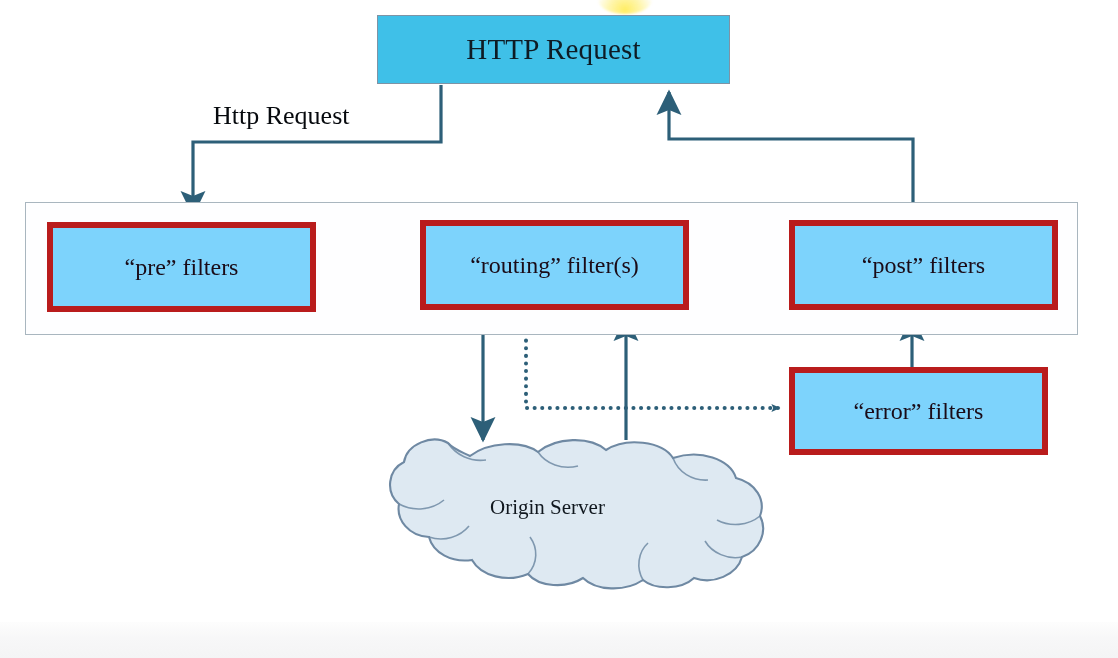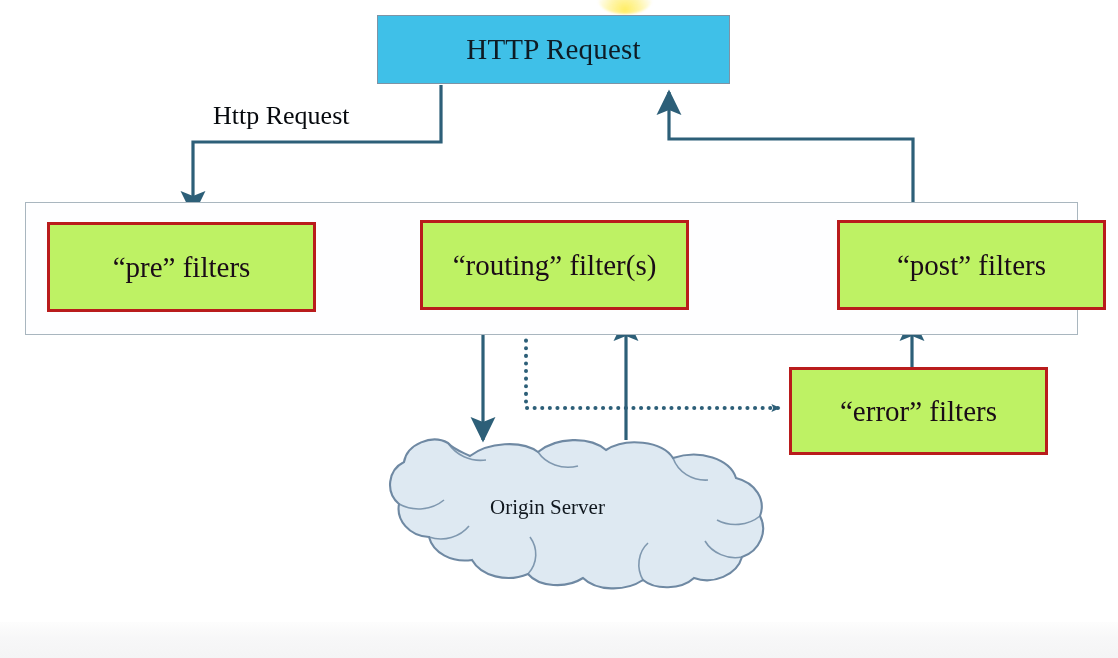--- a/index.html
+++ b/index.html
@@ -74,28 +74,28 @@
     left: 25px;
     top: 202px;
     width: 1053px;
     height: 133px;
     border: 1.5px solid #a9b6bf;
     background: #fefeff;
     box-sizing: border-box;
   }
 
   .box-pink {
-    background: #bef264;
-    border: 3px solid #b91c1c;
+    background: #7dd3fc;
+    border: 6px solid #b91c1c;
     color: #1a0b17;
-    font-size: 29px;
+    font-size: 24px;
   }
   .box-pre     { left: 47px;  top: 222px; width: 269px; height: 90px; }
   .box-routing { left: 420px; top: 220px; width: 269px; height: 90px; }
-  .box-post    { left: 789px; top: 220px; width: 269px; height: 90px; margin-left: 48px; }
+  .box-post    { left: 789px; top: 220px; width: 269px; height: 90px; }
   .box-error   { left: 789px; top: 367px; width: 259px; height: 88px; }
 
   .cloud-label {
     position: absolute;
     left: 330px;
     top: 495px;
     width: 435px;
     text-align: center;
     font-size: 21px;
     color: #10171e;

